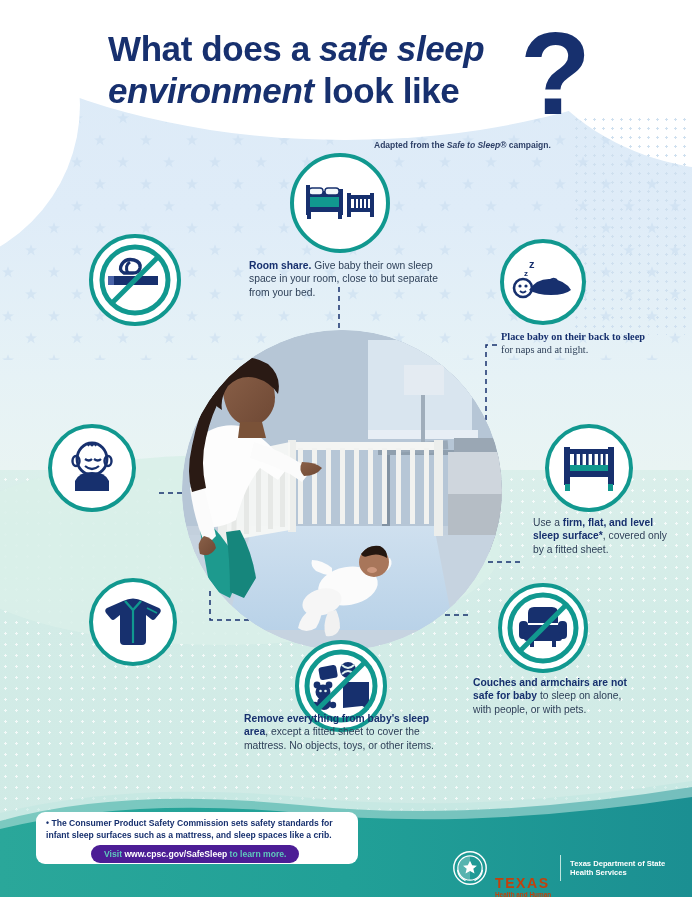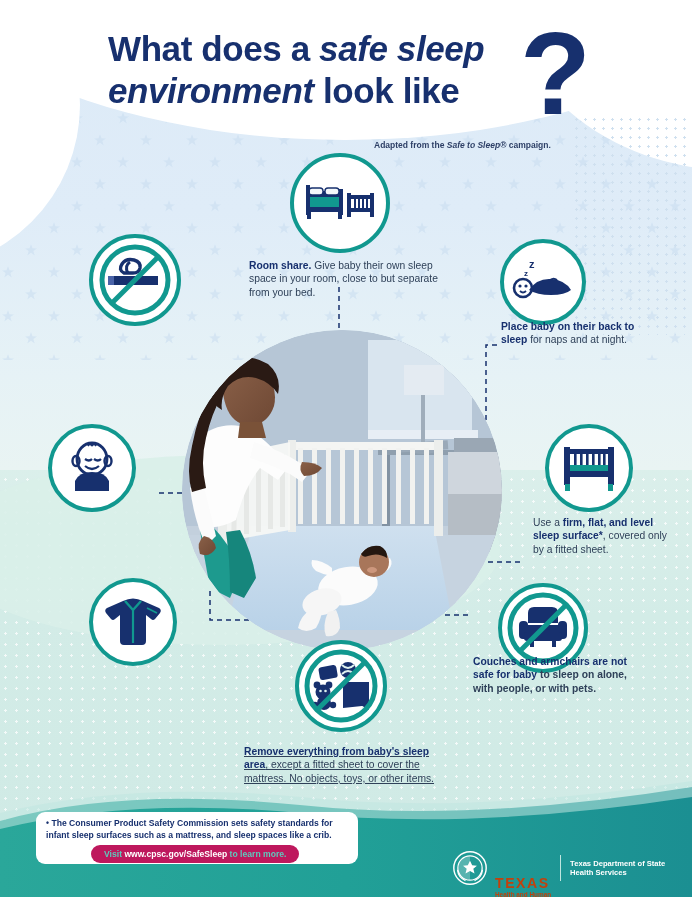--- a/index.html
+++ b/index.html
@@ -120,21 +120,21 @@
   .footer-card {
     position:absolute; left:36px; top:812px; width:322px; height:52px;
     background:#ffffff; border-radius:9px;
   }
   .footer-note {
     position:absolute; left:46px; top:818px; width:306px;
     font-size:8.6px; line-height:11.6px; color:#17306e; font-weight:bold;
   }
   .footer-pill {
     position:absolute; left:91px; top:845px;
-    background:#be185d; color:#ffffff;
+    background:#4c1d95; color:#ffffff;
     border-radius:10px;
     padding:3.5px 13px 4px;
     font-size:8.6px; font-weight:bold;
     white-space:nowrap;
   }
   .footer-pill .lt { color:#5fc9bd; }
   .footer-pill .wh { color:#ffffff; }
 
   .logo-block { position:absolute; left:452px; top:830px; display:flex; align-items:center; }
   .seal { width:36px; height:36px; }
@@ -462,35 +462,35 @@
       <circle cx="37" cy="37" r="33" fill="none" stroke="#11988f" stroke-width="5"></circle>
       <line x1="14" y1="60" x2="60" y2="14" stroke="#11988f" stroke-width="5"></line>
     </svg>
   </div>
 
   <div class="callout" style="left:249px; top:259px; width:196px;">
     <b>Room share.</b><span> Give baby their own sleep space in your room, close to but separate from your bed.</span>
   </div>
 
 
-  <div class="callout" style="left:501px; top:320px; width:144px;">
+  <div class="callout" style="left:501px; top:330px; width:144px;font-family:Liberation Serif, serif;">
     <b>Place baby on their back to sleep</b><span> for naps and at night.</span>
   </div>
 
 
   <div class="callout" style="left:533px; top:516px; width:140px;">
     <span>Use a </span><b>firm, flat, and level sleep surface*</b><span>, covered only by a fitted sheet.</span>
   </div>
 
 
-  <div class="callout" style="left:244px; top:745px; width:208px;text-decoration:underline;">
+  <div class="callout" style="left:244px; top:712px; width:208px;">
     <b>Remove everything from baby's sleep area</b><span>, except a fitted sheet to cover the mattress. No objects, toys, or other items.</span>
   </div>
 
-  <div class="callout" style="left:473px; top:655px; width:156px;font-weight:bold;">
+  <div class="callout" style="left:473px; top:676px; width:156px;">
     <b>Couches and armchairs are not safe for baby</b><span> to sleep on alone, with people, or with pets.</span>
   </div>
 
   <svg class="footer-wave" viewBox="0 0 692 120" preserveAspectRatio="none">
     <defs>
       <linearGradient id="fg" x1="0" y1="0" x2="1" y2="0">
         <stop offset="0" stop-color="#2aa79a"></stop>
         <stop offset="0.5" stop-color="#21a097"></stop>
         <stop offset="1" stop-color="#1b8f92"></stop>
       </linearGradient>

